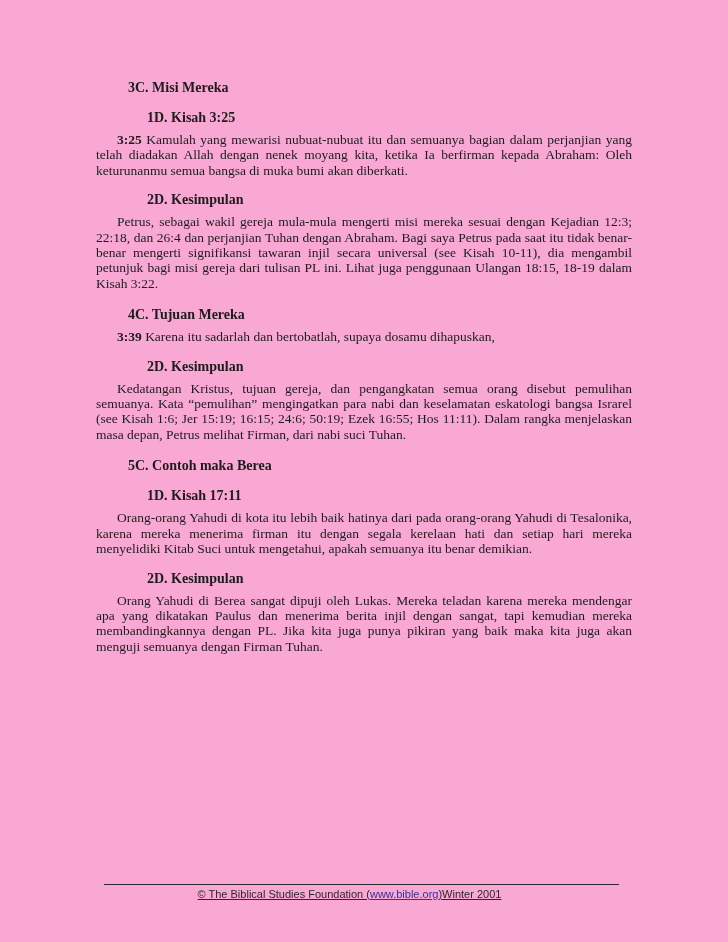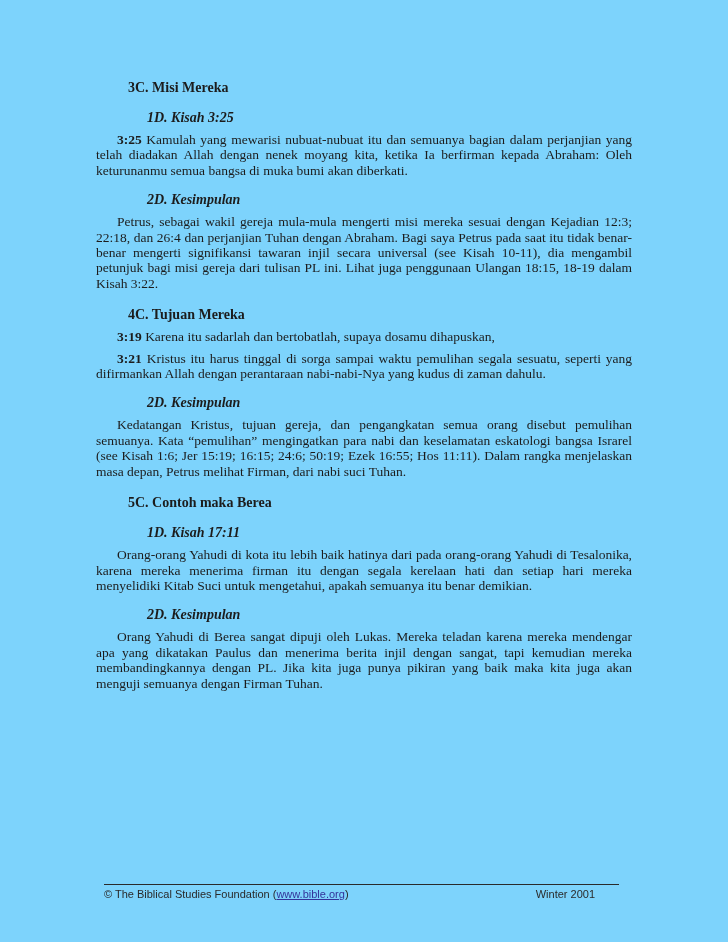--- a/index.html
+++ b/index.html
@@ -7,36 +7,35 @@
     width: 728px;
     height: 942px;
     background: #ffffff;
     position: relative;
     overflow: hidden;
     font-family: "Liberation Serif", serif;
   }
   .page {
     position: absolute;
     inset: 0;
-    background: #7dd3fc;
+    background: #f9a8d4;
   }
   .content {
     padding: 80px 96px 0 96px;
     color: #1c1c1c;
   }
   .content > :first-child { margin-top: 0; }
   .hc {
     font-weight: bold;
     font-size: 14px;
     line-height: 16px;
     margin: 16px 0 0 32px;
   }
   .hd {
     font-weight: bold;
-    font-style: italic;
     font-size: 14px;
     line-height: 16px;
     margin: 14px 0 0 51px;
   }
   p.body {
     font-size: 13.5px;
     line-height: 15.4px;
     text-align: justify;
     text-indent: 21px;
     margin: 6px 0 0 0;
@@ -47,22 +46,23 @@
     left: 104px;
     top: 884px;
     width: 515px;
     border-top: 1px solid #2a2a2a;
     font-family: "Liberation Sans", sans-serif;
     font-size: 11px;
     color: #2a2a2a;
   }
   .footer-row {
     display: flex;
-    justify-content: space-between;
+    justify-content: center;
     padding-top: 3px;
+    text-decoration: underline;
   }
   .footer-right { padding-right: 24px; }
   .footer a {
     color: #333399;
     text-decoration: underline;
     cursor: pointer;
   }
 </style>
 </head>
 <body>
@@ -76,24 +76,23 @@
 
     <p class="body"><b>3:25</b> <span>Kamulah yang mewarisi nubuat-nubuat itu dan semuanya bagian dalam perjanjian yang telah diadakan Allah dengan nenek moyang kita, ketika Ia berfirman kepada Abraham: Oleh keturunanmu semua bangsa di muka bumi akan diberkati.</span></p>
 
     <div class="hd">2D. Kesimpulan</div>
 
     <p class="body">Petrus, sebagai wakil gereja mula-mula mengerti misi mereka sesuai dengan Kejadian 12:3; 22:18, dan 26:4 dan perjanjian Tuhan dengan Abraham. Bagi saya Petrus pada saat itu tidak benar-benar mengerti signifikansi tawaran injil secara universal (see Kisah 10-11), dia mengambil petunjuk bagi misi gereja dari tulisan PL ini. Lihat juga penggunaan Ulangan 18:15, 18-19 dalam Kisah 3:22.</p>
 
     <div class="hc">4C. Tujuan Mereka</div>
 
 
-    <p class="body"><b>3:19</b> <span>Karena itu sadarlah dan bertobatlah, supaya dosamu dihapuskan,</span></p>
+    <p class="body"><b>3:39</b> <span>Karena itu sadarlah dan bertobatlah, supaya dosamu dihapuskan,</span></p>
 
 
-    <p class="body"><b>3:21</b> <span>Kristus itu harus tinggal di sorga sampai waktu pemulihan segala sesuatu, seperti yang difirmankan Allah dengan perantaraan nabi-nabi-Nya yang kudus di zaman dahulu.</span></p>
 
 
     <div class="hd">2D. Kesimpulan</div>
 
     <p class="body">Kedatangan Kristus, tujuan gereja, dan pengangkatan semua orang disebut pemulihan semuanya. Kata “pemulihan” mengingatkan para nabi dan keselamatan eskatologi bangsa Israrel (see Kisah 1:6; Jer 15:19; 16:15; 24:6; 50:19; Ezek 16:55; Hos 11:11). Dalam rangka menjelaskan masa depan, Petrus melihat Firman, dari nabi suci Tuhan.</p>
 
     <div class="hc">5C. Contoh maka Berea</div>
 
     <div class="hd">1D. Kisah 17:11</div>
 

